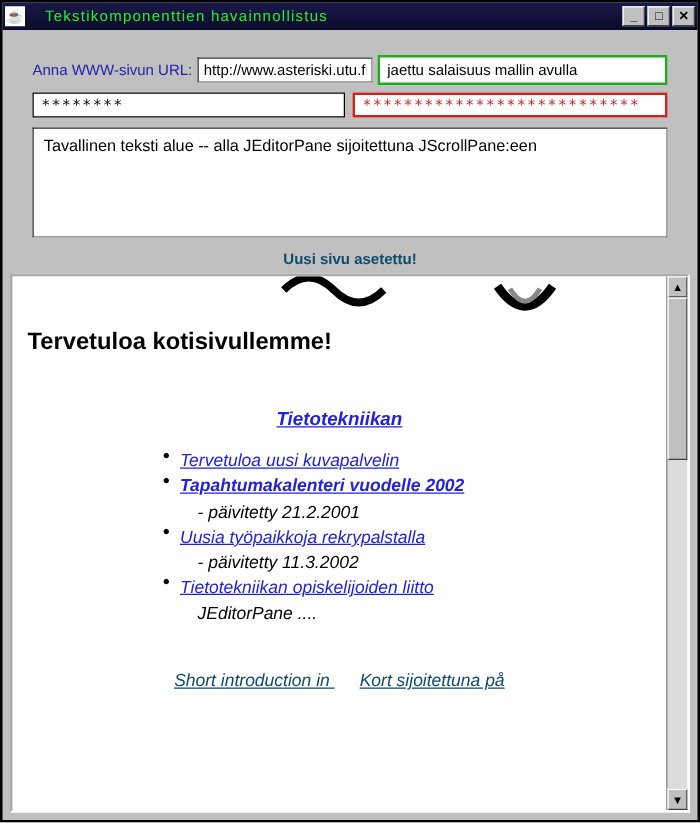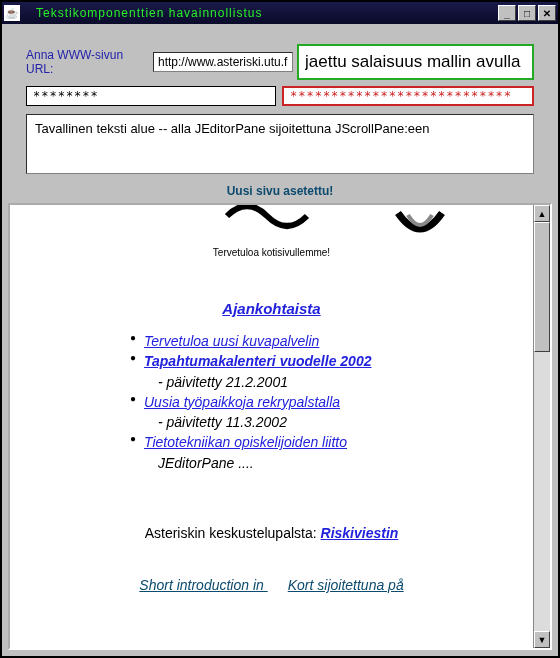--- a/index.html
+++ b/index.html
@@ -7,31 +7,31 @@
   .window { width: 560px; height: 658px; background: #c0c0c0; border: 2px solid #000; display: flex; flex-direction: column; }
   .titlebar { background: linear-gradient(#1a1a4a,#0a0a2a); height: 22px; display: flex; align-items: center; padding: 0 2px; }
   .title-icon { width: 16px; height: 16px; background: #fff; margin-right: 4px; display: flex; align-items: center; justify-content: center; font-size: 11px; color: #c00; font-family: serif; }
   .title-text { color: #28f028; font-family: Verdana, sans-serif; font-size: 12px; letter-spacing: 1px; flex: 1; margin-left: 12px; }
   .title-btns { display: flex; gap: 2px; }
   .title-btn { width: 18px; height: 16px; background: #c0c0c0; border: 1px solid #fff; border-right-color: #404040; border-bottom-color: #404040; display: flex; align-items: center; justify-content: center; font-size: 10px; font-weight: bold; cursor: pointer; }
   .upper-panel { padding: 20px 24px 4px 24px; }
   .url-row { display: flex; align-items: center; gap: 4px; margin-bottom: 6px; }
   .url-label { color: #2222aa; font-size: 12px; }
   .url-field { background: #fff; border: 1px inset #808080; padding: 2px 4px; font-size: 12px; height: 20px; width: 140px; }
-  .ftf { background: #fff; border: 2px solid #22aa22; padding: 2px 6px; font-size: 17px; height: 36px; flex: 1; }
+  .ftf { background: #fff; border: 2px solid #22aa22; padding: 2px 6px; font-size: 12px; height: 24px; flex: 1; }
   .pw-row { display: flex; gap: 6px; margin-bottom: 8px; }
   .pw-field { background: #fff; border: 1px solid #000; padding: 2px 6px; font-size: 12px; height: 20px; flex: 1; font-family: monospace; letter-spacing: 1px; }
   .pw-red { border: 2px solid #cc2222; color: #cc2222; }
-  .textarea { background: #fff; border: 1px inset #808080; padding: 6px 8px; font-size: 13px; height: 60px; width: 100%; resize: none; font-family: sans-serif; }
+  .textarea { background: #fff; border: 1px inset #808080; padding: 6px 8px; font-size: 13px; height: 88px; width: 100%; resize: none; font-family: sans-serif; }
   .status { text-align: center; color: #0c4a6e; font-weight: bold; font-size: 12px; padding: 3px 0 5px 0; }
   .editor-wrap { margin: 0 6px 6px 6px; border: 2px inset #fff; flex: 1; display: flex; background: #fff; overflow: hidden; }
   .editor-content { flex: 1; overflow-y: auto; padding: 2px 12px 20px 12px; font-family: Verdana, "Trebuchet MS", sans-serif; color: #000; position: relative; }
   .squiggle-area { height: 32px; position: relative; }
   .squig { position: absolute; stroke: #000; stroke-width: 6; fill: none; }
-  .page-title { text-align: center; font-weight: normal; font-size: 10px; margin: 8px 0 42px 0; font-style: normal; }
+  .page-title { text-align: left; font-weight: bold; font-size: 19px; margin: 8px 0 42px 0; font-style: normal; }
   .section-head { text-align: center; margin-bottom: 14px; }
   .section-head a { color: #2222dd; font-style: italic; font-weight: bold; font-size: 15px; text-decoration: underline; }
   .news-list { list-style: none; margin: 0 0 0 108px; font-size: 14px; line-height: 1.45; }
   .news-list li { position: relative; padding-left: 14px; }
   .news-list li::before { content: "●"; position: absolute; left: 0; top: 0; font-size: 10px; }
   .news-list a { color: #2222dd; text-decoration: underline; font-style: italic; }
   .news-list .bold a { font-weight: bold; }
   .news-sub { margin-left: 14px; font-style: italic; }
   .forum { text-align: center; margin-top: 52px; font-size: 14px; }
   .forum a { color: #2222dd; font-style: italic; font-weight: bold; text-decoration: underline; }
@@ -78,43 +78,39 @@
         <svg class="squig" style="left:200px;top:-6px" width="90" height="30">
             <path d="M5 15 Q25 -5 45 15 Q65 35 85 15"></path>
           </svg>
         <svg class="squig" style="left:368px;top:-2px" width="60" height="34">
             <path d="M8 8 Q30 40 52 8" stroke-width="7"></path>
             <path d="M18 10 Q30 30 42 10" stroke="#888" stroke-width="4"></path>
           </svg>
       </div>
       <div class="page-title">Tervetuloa kotisivullemme!</div>
       <div class="section-head">
-        <a href="#"> Ajankohtaista</a>
+        <a href="#"> Tietotekniikan</a>
       </div>
       <ul class="news-list">
         <li>
           <a href="#">Tervetuloa uusi kuvapalvelin</a>
         </li>
         <li class="bold">
           <a href="#">Tapahtumakalenteri vuodelle 2002</a>
           <div class="news-sub">- päivitetty 21.2.2001</div>
         </li>
         <li>
           <a href="#">Uusia työpaikkoja rekrypalstalla</a>
           <div class="news-sub">- päivitetty 11.3.2002</div>
         </li>
         <li>
           <a href="#">Tietotekniikan opiskelijoiden liitto</a>
           <div class="news-sub">JEditorPane ....</div>
         </li>
       </ul>
-      <div class="forum">
-        <span>Asteriskin keskustelupalsta: </span>
-        <a href="#">Riskiviestin</a>
-      </div>
       <div class="intro-links">
         <a href="#">Short introduction in   </a>
         <a href="#">Kort sijoitettuna på  </a>
       </div>
     </div>
     <div class="vscroll">
       <div class="sb-btn">▲</div>
       <div class="sb-track">
         <div class="sb-thumb"></div>
       </div>

